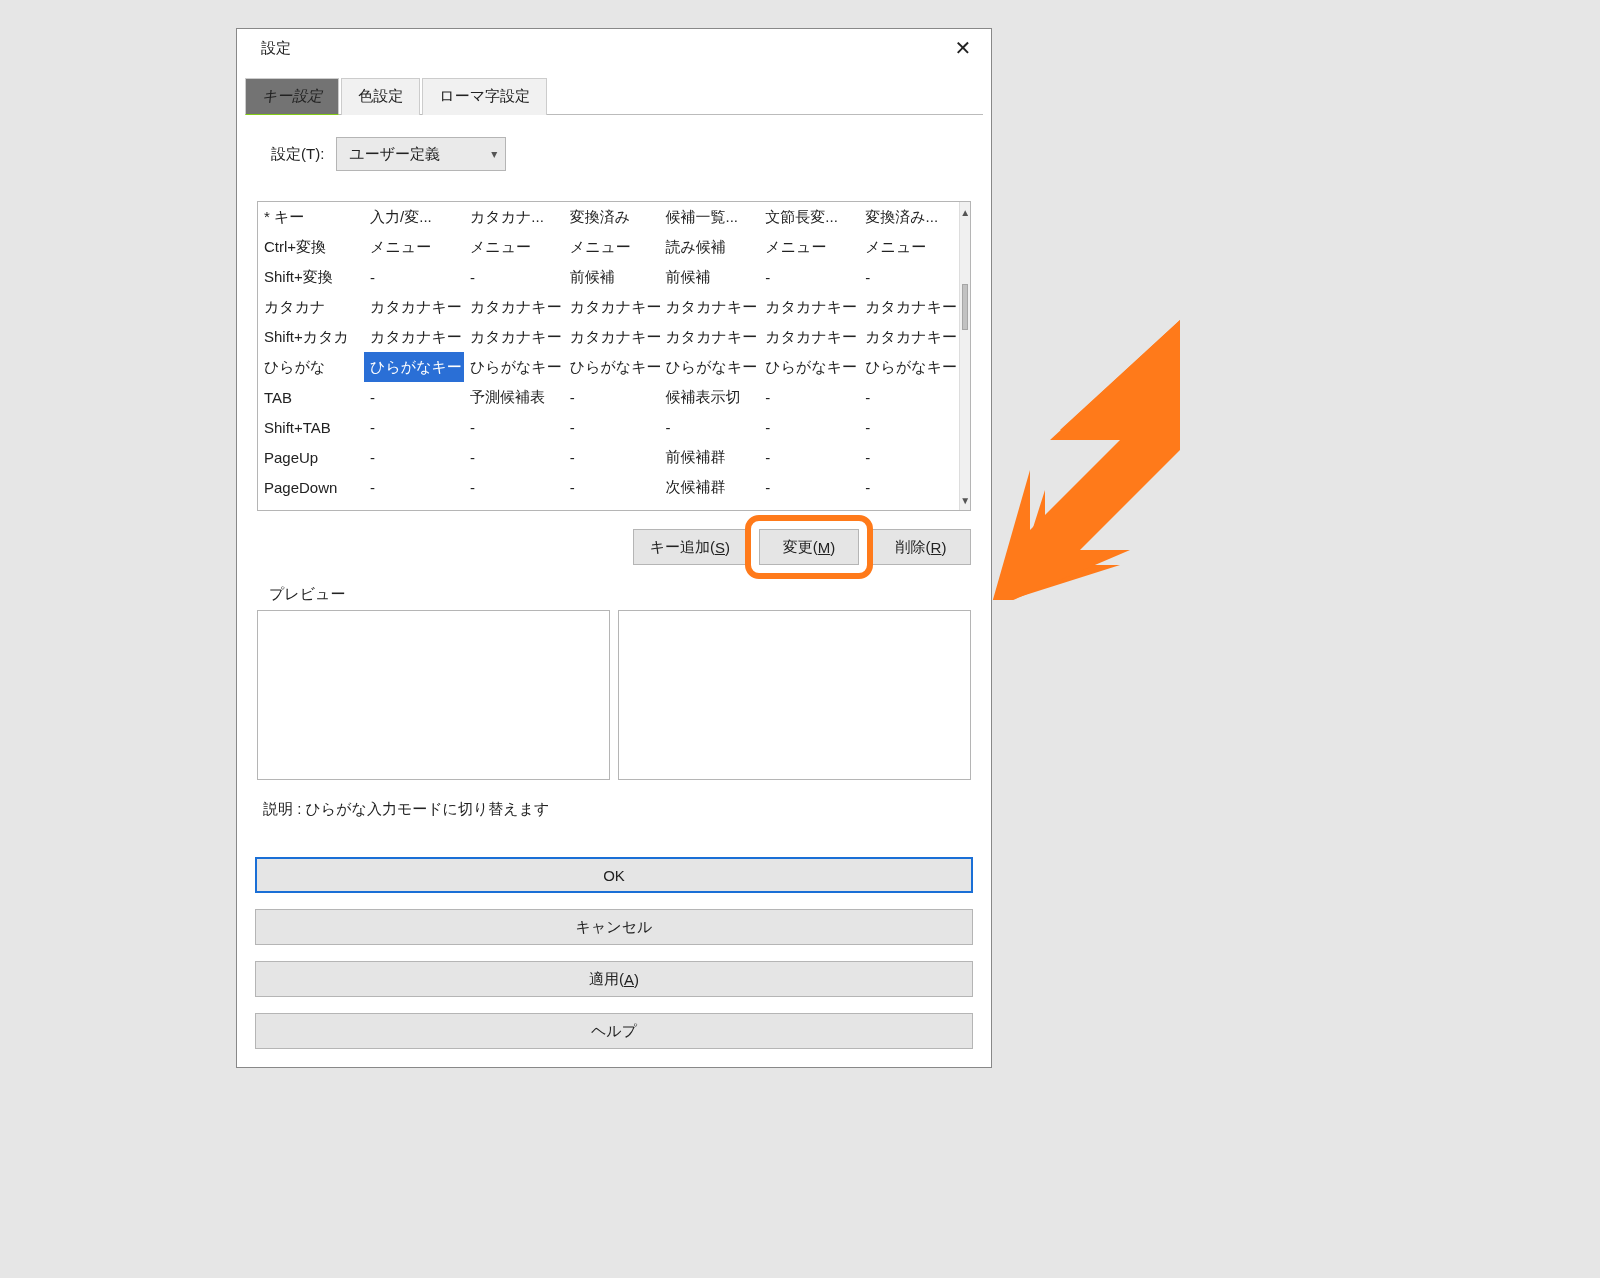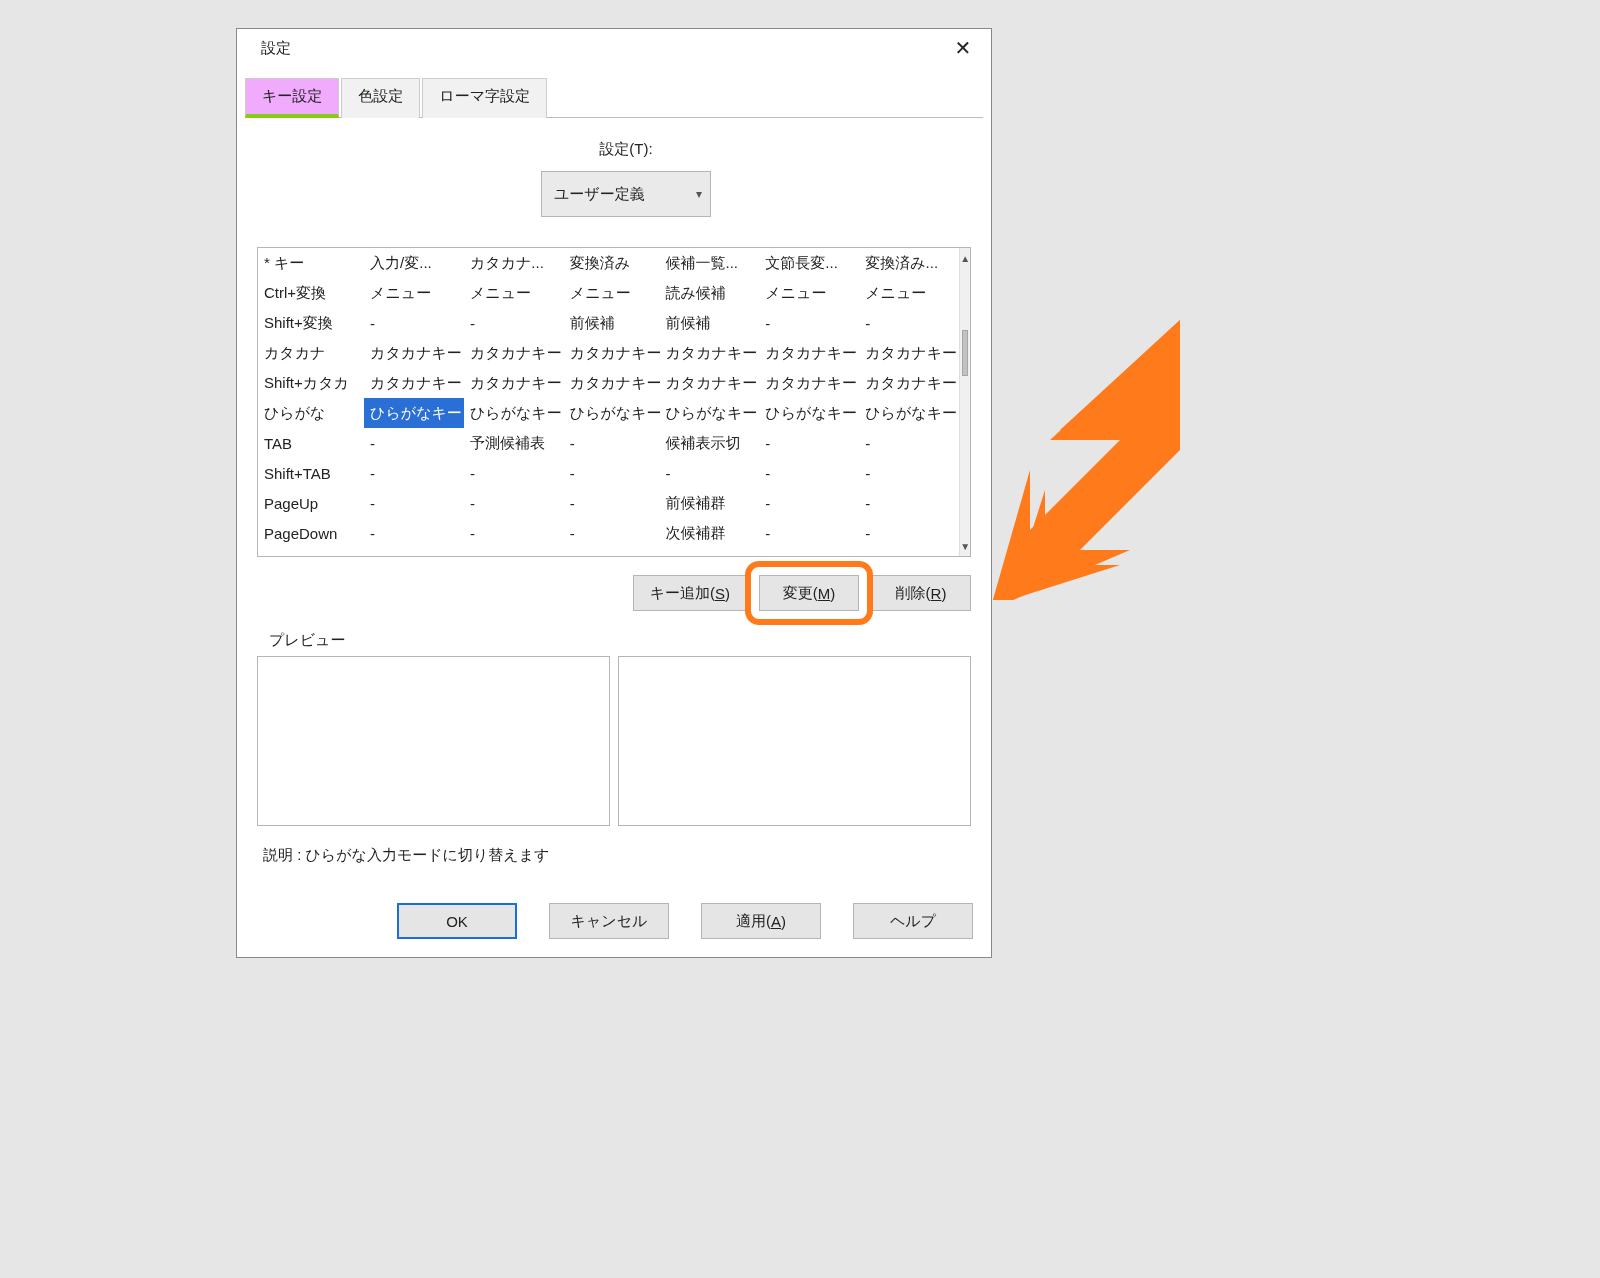--- a/index.html
+++ b/index.html
@@ -44,38 +44,38 @@
     padding: 8px 16px 8px 16px;
     background: #f1f1f1;
     border: 1px solid #ccc;
     border-bottom: none;
     margin-right: 2px;
     position: relative;
     top: 1px;
     cursor: pointer;
   }
   .tab.active {
-    background: #f0abfc;
-    border-bottom: 4px solid #84cc16;
+    background: #737373;
+    border-bottom: 1px solid #84cc16;
+    font-style: italic;
   }
   .panel {
     padding: 22px 10px 10px 10px;
   }
   .settings-row {
     display: flex;
     align-items: center;
     gap: 12px;
     margin-left: 24px;
     margin-bottom: 30px;
-    flex-direction: column;
   }
   .settings-row label { font-size: 15px; }
   .combo {
     display: flex; align-items: center; justify-content: space-between;
-    width: 170px; height: 46px;
+    width: 170px; height: 34px;
     background: #eaeaea;
     border: 1px solid #b5b5b5;
     padding: 0 8px 0 12px;
     cursor: pointer;
   }
   .combo .chev { font-size: 12px; color: #555; }
 
   .table-wrap {
     border: 1px solid #b5b5b5;
     margin: 0 10px;
@@ -176,23 +176,24 @@
     background: #fff;
   }
   .desc {
     margin: 20px 4px 10px 16px;
     font-size: 15px;
   }
 
   .bottom-btns {
     display: flex;
     justify-content: flex-end;
-    gap: 32px;
+    gap: 16px;
     padding: 18px 18px 18px 18px;
     border-top: none;
+    flex-direction: column;
   }
   .bottom-btns .win-btn { min-width: 120px; height: 36px; }
   .btn-default {
     border: 2px solid #1a6fd6;
   }
   .u { text-decoration: underline; }
 
   
   .big-arrow {
     position: absolute;

